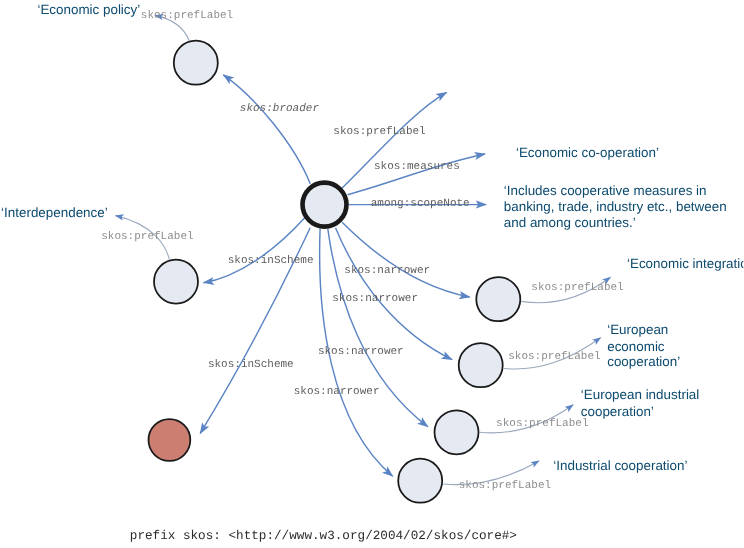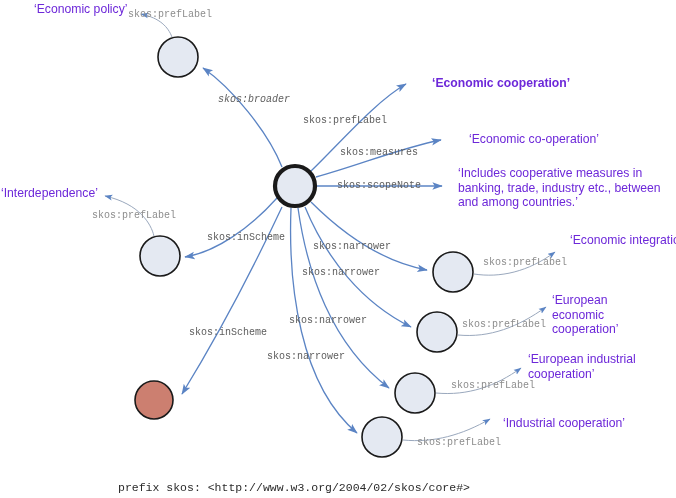--- a/index.html
+++ b/index.html
@@ -54,21 +54,21 @@
     white-space: nowrap;
     letter-spacing: 0px;
   }
   .lbl.dark {
     color: #5d5d5d;
   }
   .val {
     position: absolute;
     font-family: "Liberation Sans", sans-serif;
     font-size: 12.2px;
-    color: #6d28d9;
+    color: #0c4a6e;
     white-space: nowrap;
     line-height: 14.5px;
   }
   .val.bold {
     font-weight: bold;
   }
   .val.wrap {
     white-space: normal;
   }
   .footer {
@@ -146,21 +146,21 @@
   </svg>
 
   <div class="lbl dark" style="left:218px; top:94px;font-style:italic;">skos:broader</div>
 
   <div class="lbl" style="left:128px; top:9px;">skos:prefLabel</div>
 
   <div class="lbl dark" style="left:303px; top:115px;">skos:prefLabel</div>
 
   <div class="lbl dark" style="left:340px; top:147px;">skos:measures</div>
 
-  <div class="lbl dark" style="left:337px; top:180px;">skos:scopeNote</div>
+  <div class="lbl dark" style="left:337px; top:180px;">among:scopeNote</div>
 
   <div class="lbl dark" style="left:207px; top:232px;">skos:inScheme</div>
 
   <div class="lbl" style="left:92px; top:210px;">skos:prefLabel</div>
 
   <div class="lbl dark" style="left:189px; top:327px;">skos:inScheme</div>
 
   <div class="lbl dark" style="left:313px; top:241px;">skos:narrower</div>
 
   <div class="lbl dark" style="left:302px; top:267px;">skos:narrower</div>
@@ -172,21 +172,20 @@
   <div class="lbl" style="left:483px; top:257px;">skos:prefLabel</div>
 
   <div class="lbl" style="left:462px; top:319px;">skos:prefLabel</div>
 
   <div class="lbl" style="left:451px; top:380px;">skos:prefLabel</div>
 
   <div class="lbl" style="left:417px; top:437px;">skos:prefLabel</div>
 
   <div class="val" style="left:34px; top:2px;">‘Economic policy’</div>
 
-  <div class="val bold" style="left:432px; top:76px;">‘Economic cooperation’</div>
 
   <div class="val" style="left:469px; top:132px;">‘Economic co-operation’</div>
 
   <div class="val wrap" style="left:458px; top:166px; width:212px;">‘Includes cooperative measures in banking, trade, industry etc., between and among countries.’</div>
 
   <div class="val" style="left:1px; top:186px;">‘Interdependence’</div>
 
   <div class="val" style="left:570px; top:233px;">‘Economic integration’</div>
 
   <div class="val wrap" style="left:552px; top:293px; width:108px;">‘European economic cooperation’</div>

